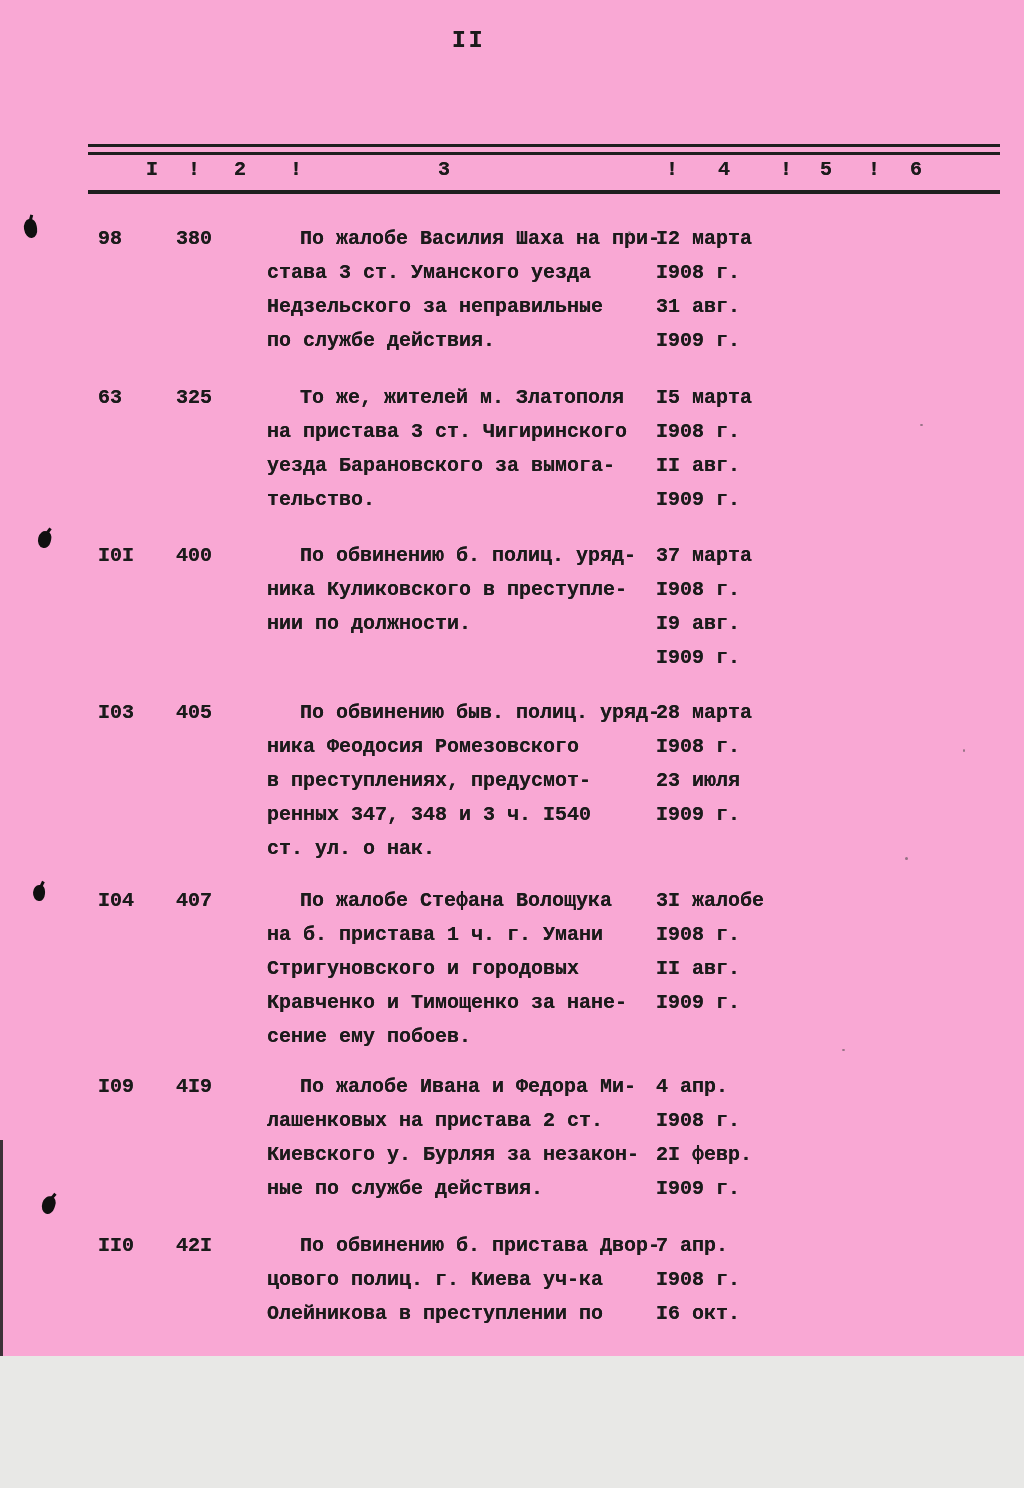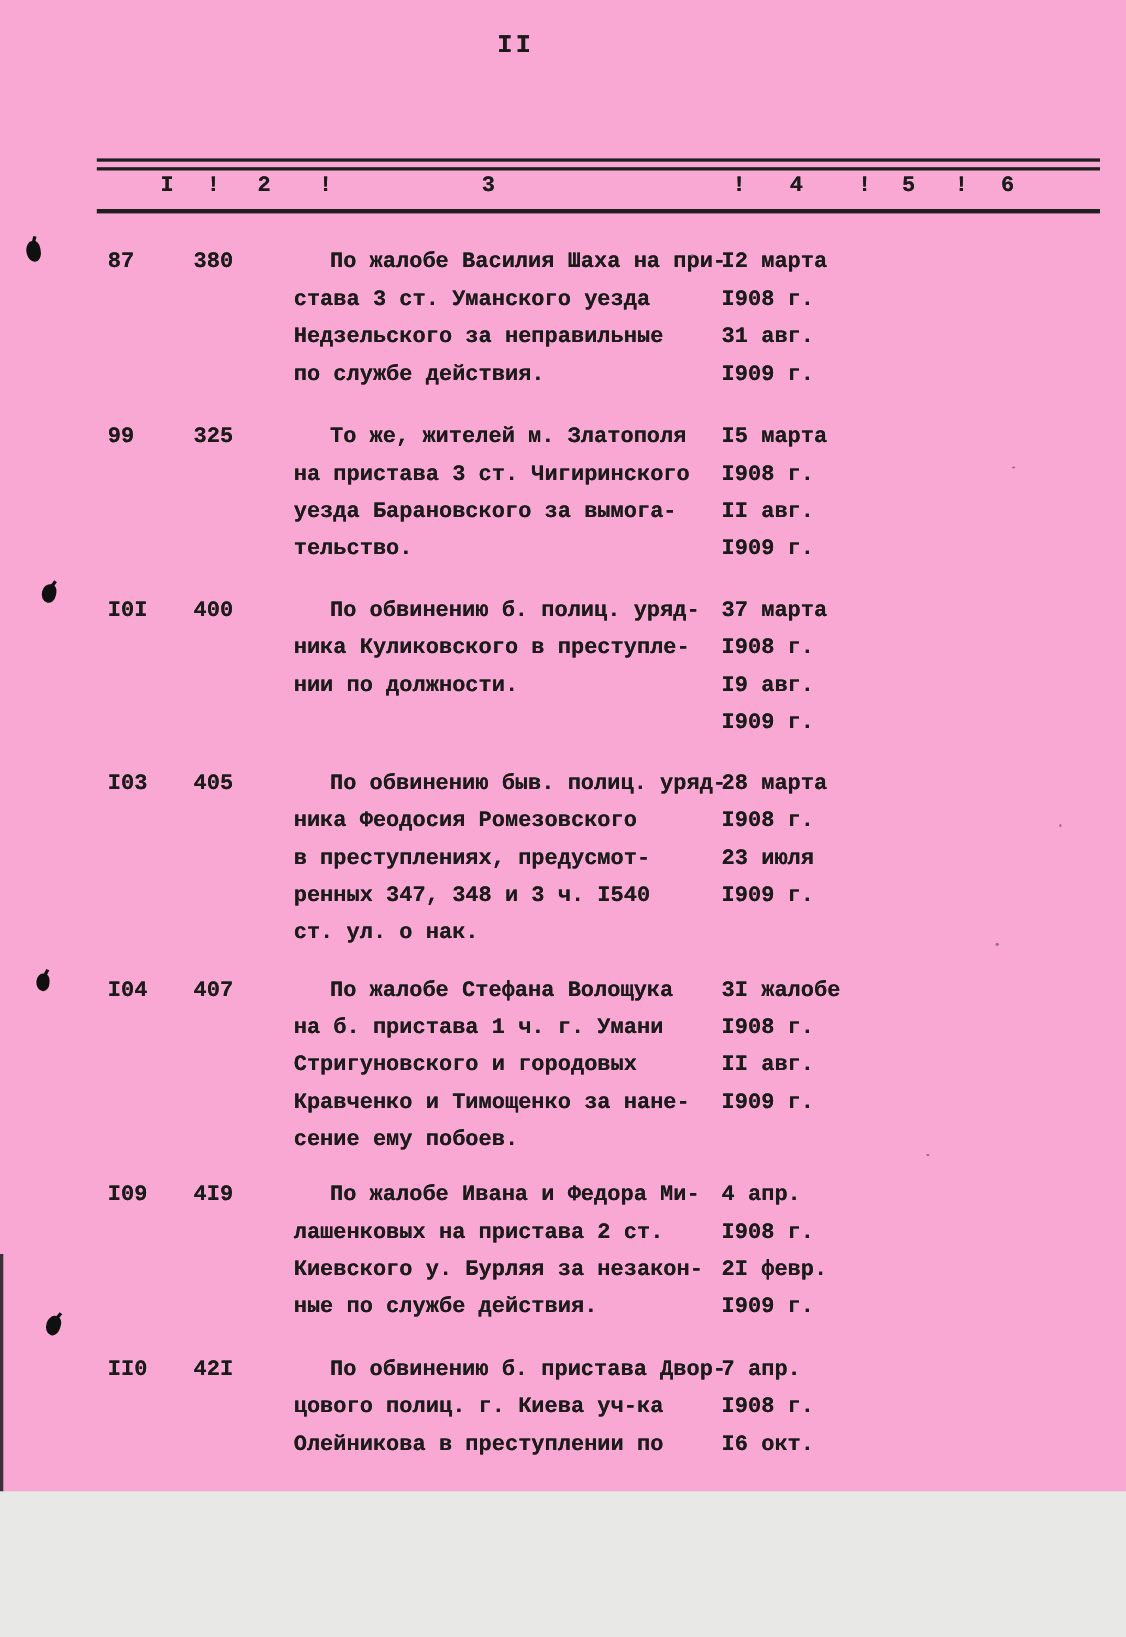--- a/index.html
+++ b/index.html
@@ -75,34 +75,34 @@
     <span class="hc" style="left:718px">4</span>
     <span class="hc" style="left:780px">!</span>
     <span class="hc" style="left:820px">5</span>
     <span class="hc" style="left:868px">!</span>
     <span class="hc" style="left:910px">6</span>
   </div>
 
   <div class="rule b1"></div>
 
   <div class="row" style="top:222px">
-    <div class="cell num">87</div>
+    <div class="cell num">98</div>
     <div class="cell file">380</div>
     <div class="cell desc">По жалобе Василия Шаха на при-
 става 3 ст. Уманского уезда
 Недзельского за неправильные
 по службе действия.</div>
     <div class="cell dates">I2 марта
 I908 г.
 31 авг.
 I909 г.</div>
   </div>
 
   <div class="row" style="top:381px">
-    <div class="cell num">99</div>
+    <div class="cell num">63</div>
     <div class="cell file">325</div>
     <div class="cell desc">То же, жителей м. Златополя
 на пристава 3 ст. Чигиринского
 уезда Барановского за вымога-
 тельство.</div>
     <div class="cell dates">I5 марта
 I908 г.
 II авг.
 I909 г.</div>
   </div>

